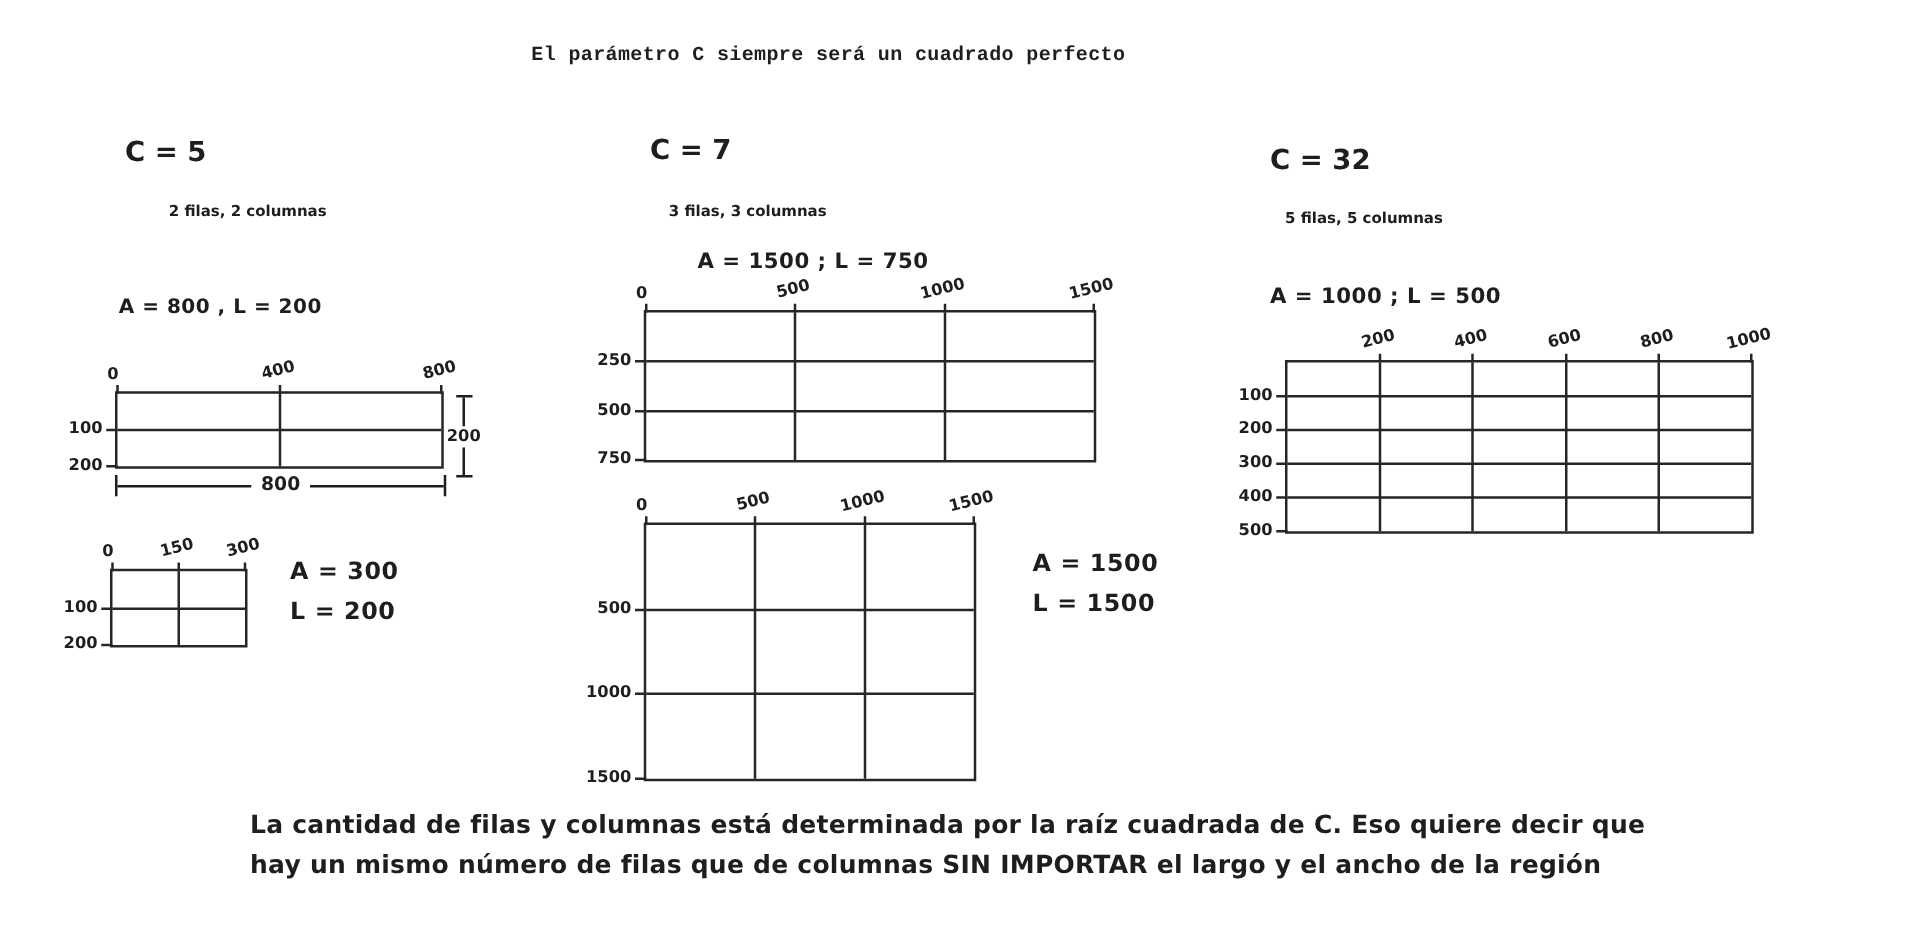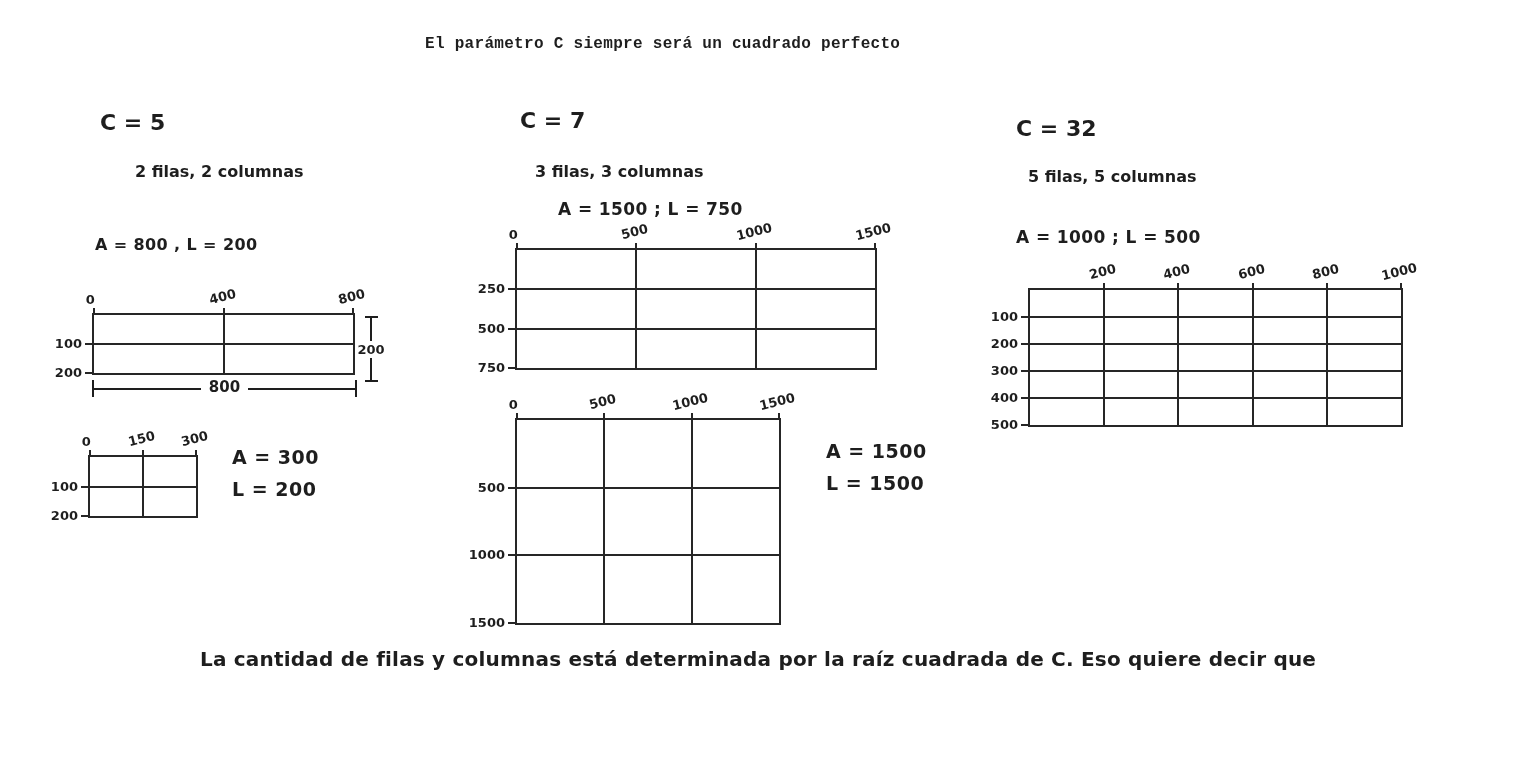--- a/index.html
+++ b/index.html
@@ -19,21 +19,21 @@
 
   .title {
     position: absolute;
     left: 425px; top: 35px;
     font-size: 16px; font-weight: 600;
     letter-spacing: 0.3px;
     font-family: Liberation Mono, monospace;
   }
 
   .heading { position: absolute; font-size: 22px; font-weight: 600; }
-  .subheading { position: absolute; font-size: 16px; font-weight: 600; }
+  .subheading { position: absolute; font-size: 12px; font-weight: 600; }
   .params { position: absolute; font-size: 17px; font-weight: 700; letter-spacing: 0.4px; }
 
   .h-c4   { left: 100px;  top: 110px; }
   .sub-c4 { left: 135px;  top: 162px; }
   .par-c4 { left: 95px;   top: 235px; font-size: 16px; }
   .h-c9   { left: 520px;  top: 108px; }
   .sub-c9 { left: 535px;  top: 162px; }
   .par-c9 { left: 558px;  top: 199px; }
   .h-c25  { left: 1016px; top: 116px; }
   .sub-c25{ left: 1028px; top: 167px; }
@@ -245,15 +245,16 @@
       <div class="llab" style="top: 60%;">300</div>
       <div class="ltick" style="top: 60%;"></div>
       <div class="llab" style="top: 80%;">400</div>
       <div class="ltick" style="top: 80%;"></div>
       <div class="llab" style="top: 100%;">500</div>
       <div class="ltick" style="top: 100%;"></div>
     </div>
 
   <div class="footer">
     <div>La cantidad de filas y columnas está determinada por la raíz cuadrada de C. Eso quiere decir que</div>
+    <div>hay un mismo número de filas que de columnas SIN IMPORTAR el largo y el ancho de la región</div>
   </div>
 
 </div>
 
 </body></html>

